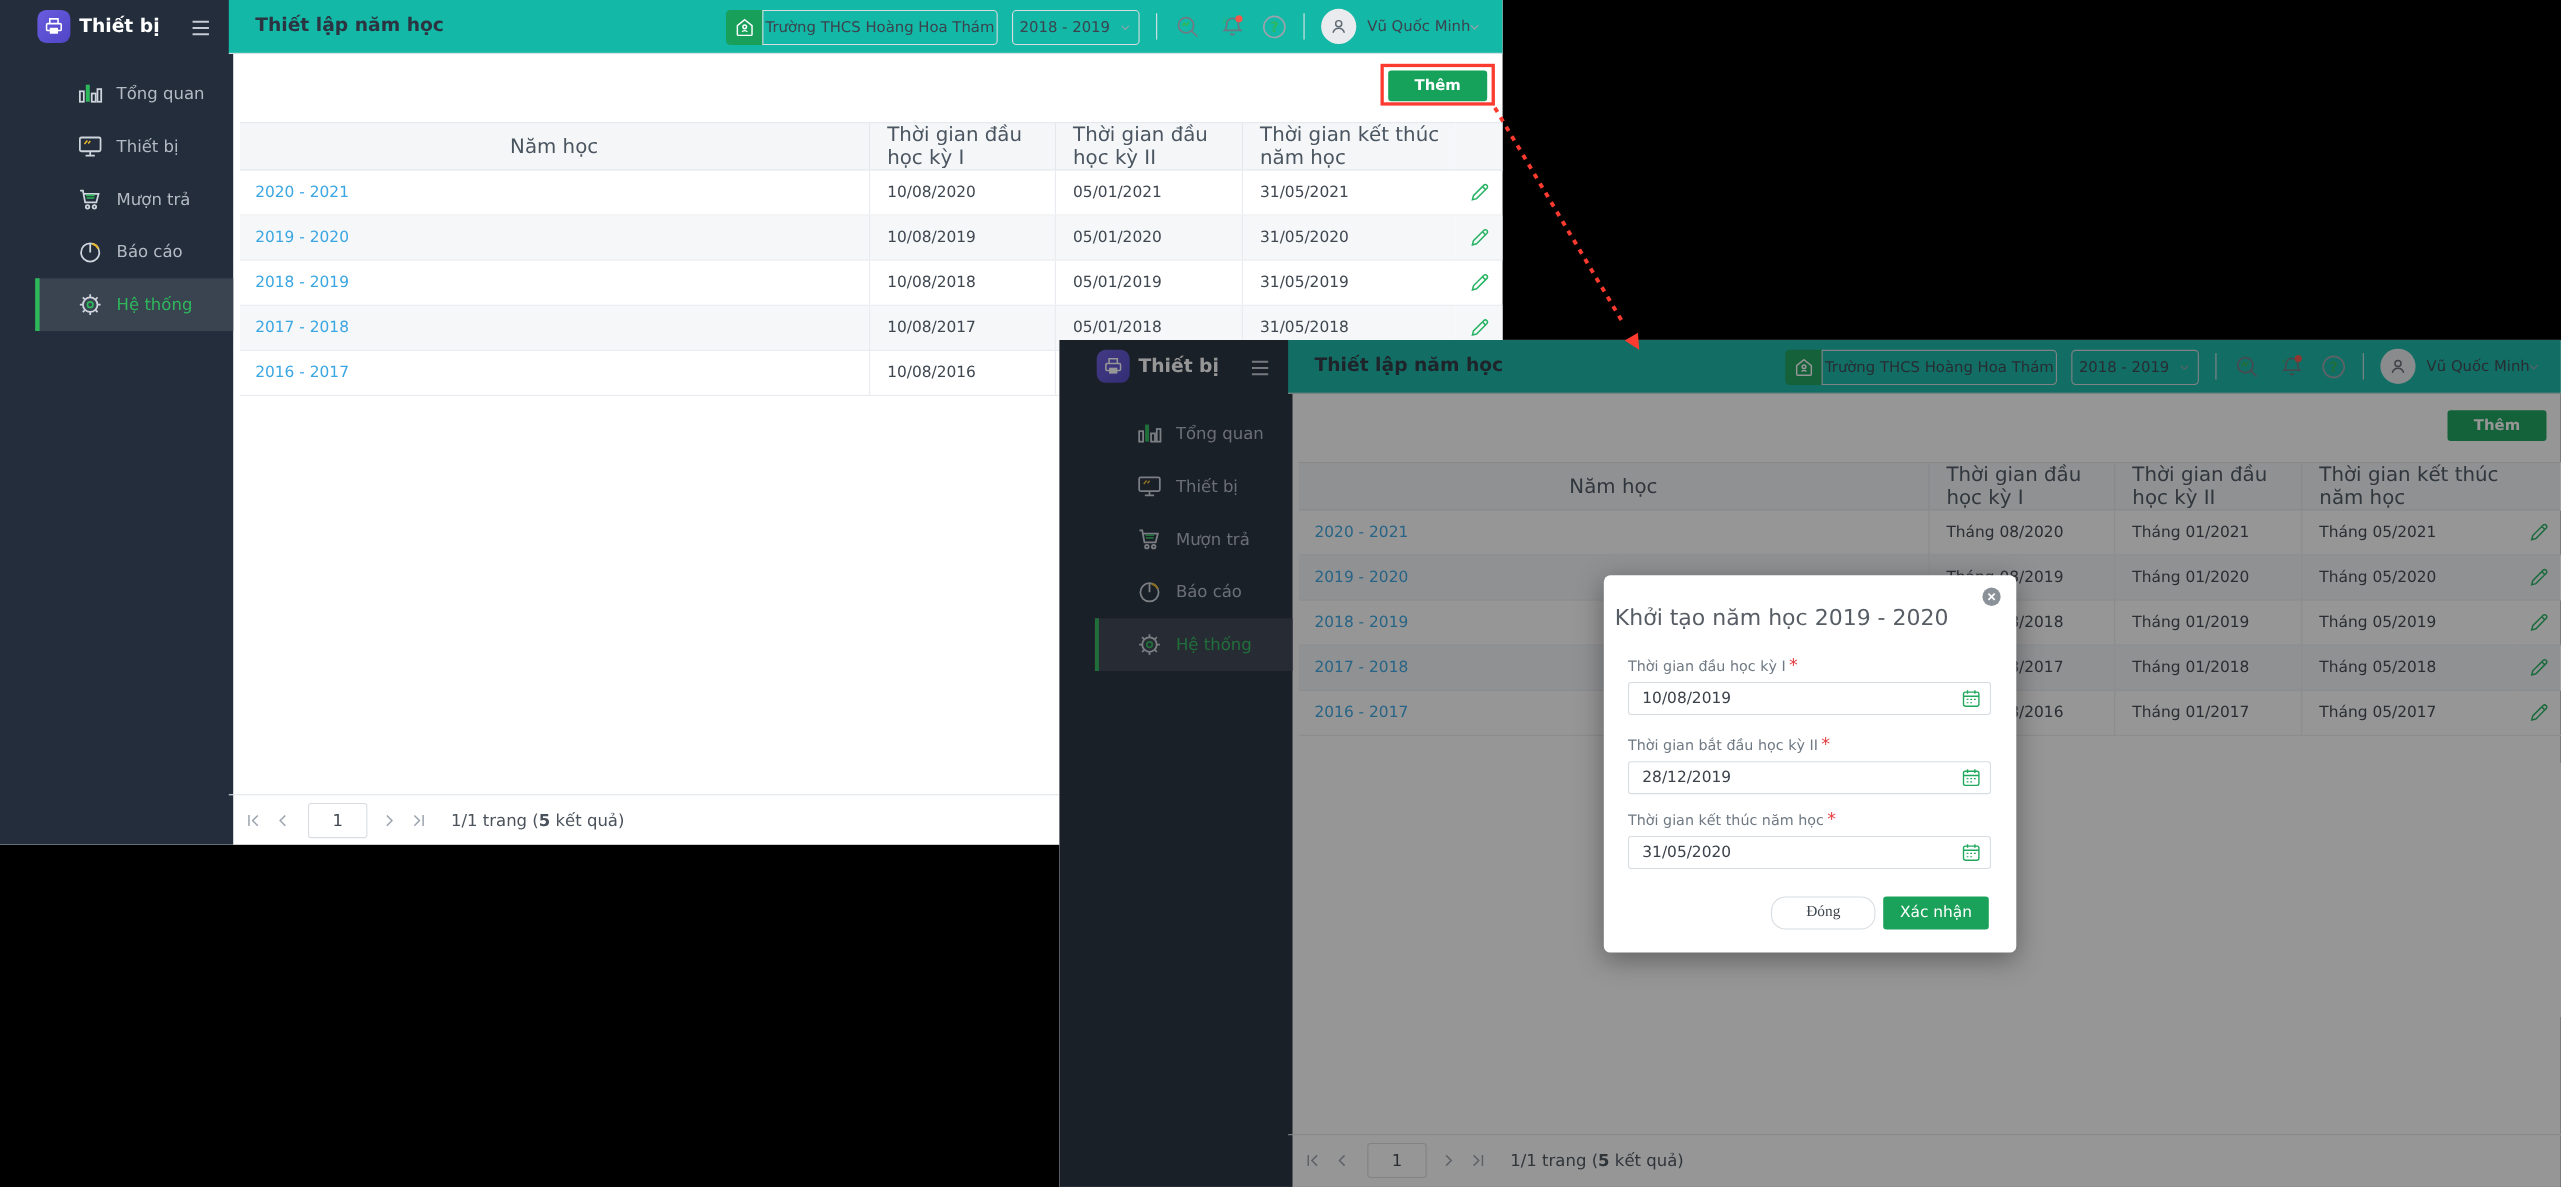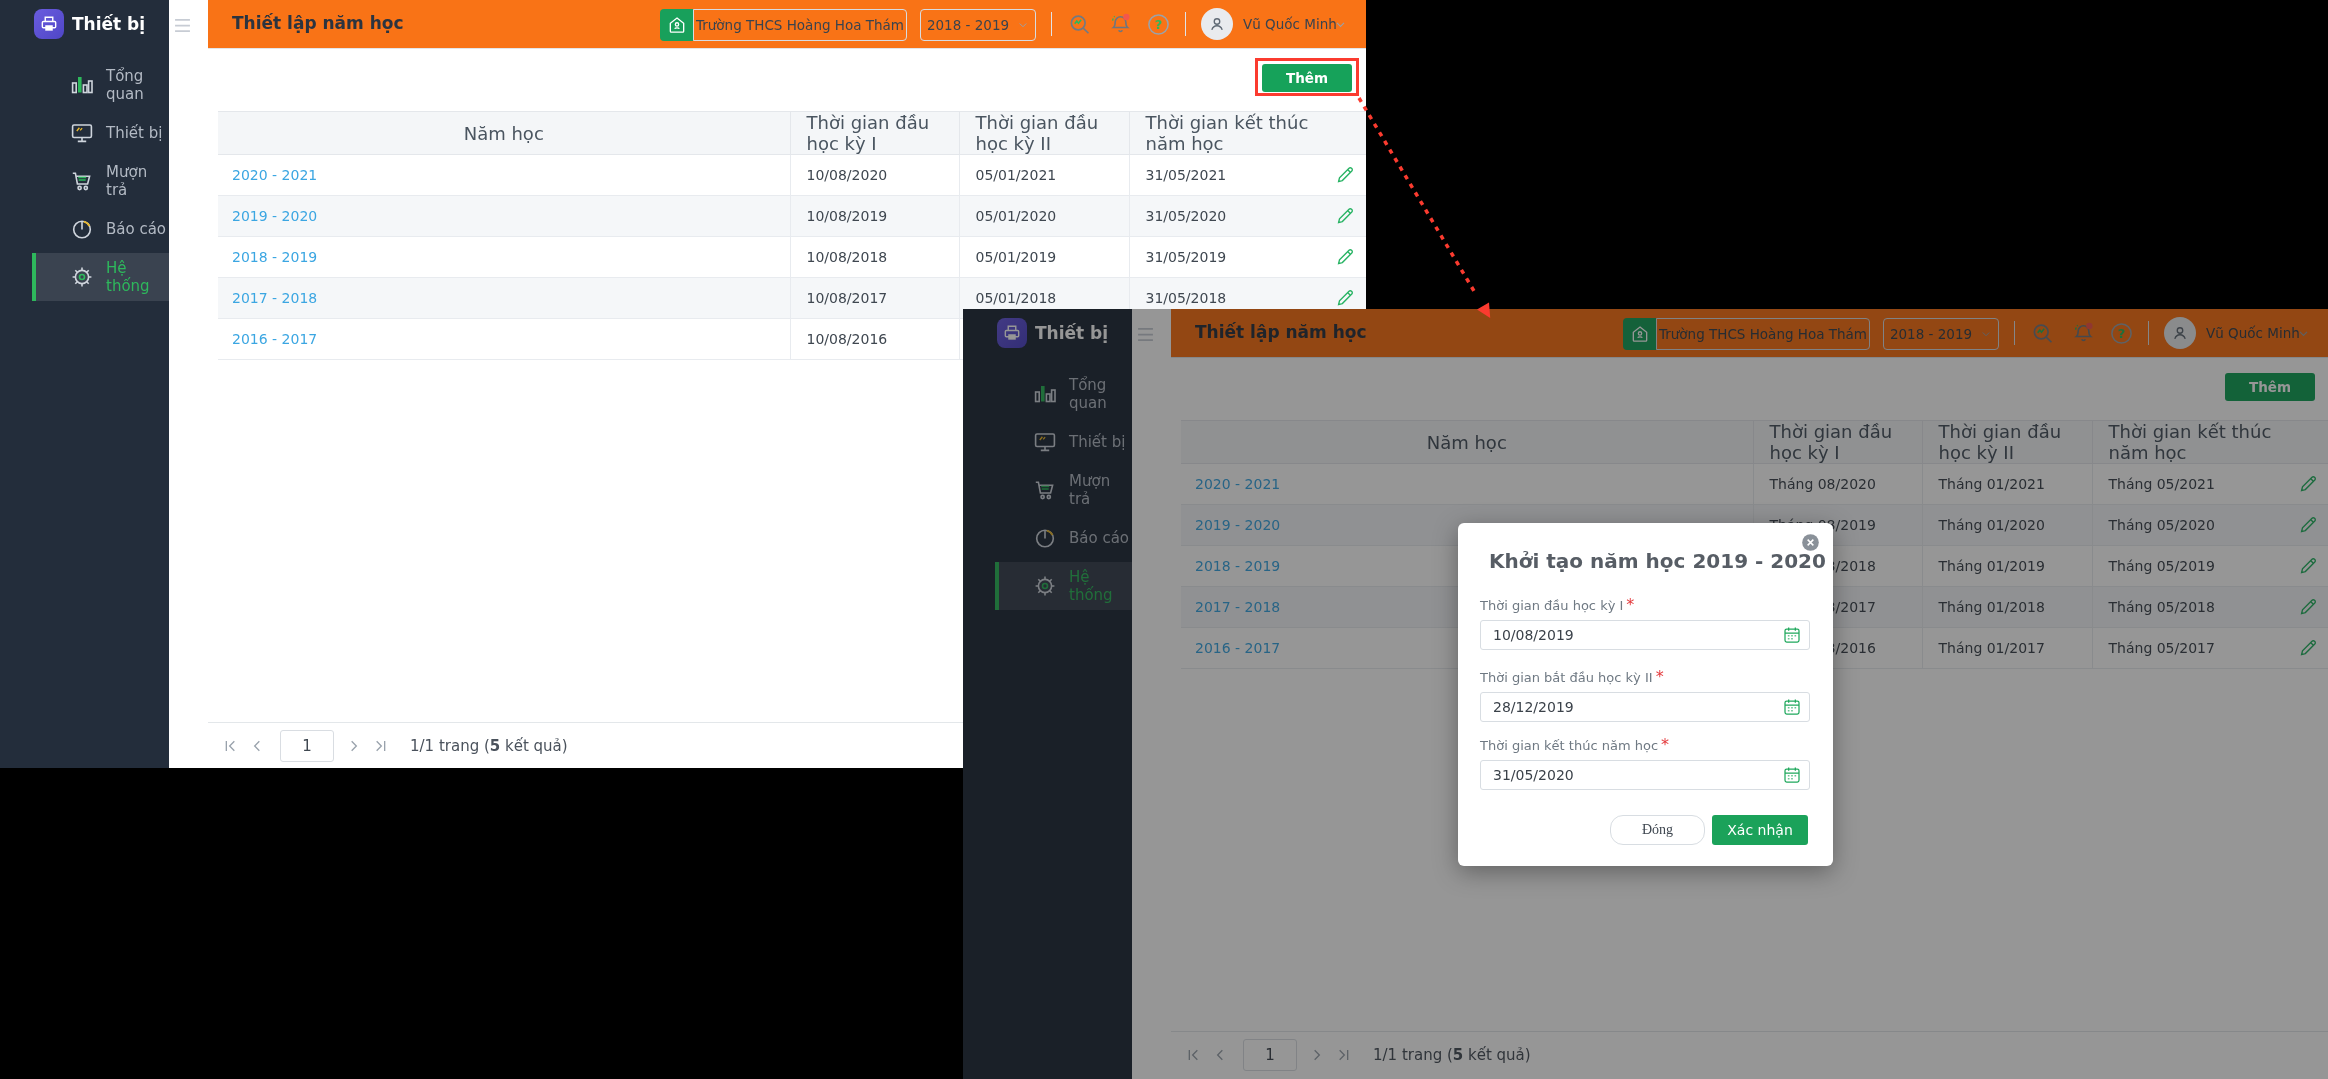--- a/index.html
+++ b/index.html
@@ -3,37 +3,37 @@
 <meta charset="utf-8">
 <style>
   html,body{margin:0;padding:0;background:#000;}
   .canvas{position:relative;width:2328px;height:1079px;background:#000;overflow:hidden;
     font-family:"DejaVu Sans","Liberation Sans",sans-serif;-webkit-font-smoothing:antialiased;}
   .app{position:absolute;width:1366px;height:768px;background:#fff;overflow:hidden;}
   #app1{left:0;top:0;z-index:1;}
   #app2{left:963px;top:309px;height:770px;z-index:2;}
 
   
-  .sidebar{position:absolute;left:0;top:0;bottom:0;width:169px;background:#232d3b;}
+  .sidebar{position:absolute;left:0;top:0;bottom:0;width:212px;background:#232d3b;}
   .brand-row{position:relative;height:52px;}
   .logo{position:absolute;left:34px;top:9px;width:30px;height:30px;border-radius:8px;
     background:linear-gradient(135deg,#6a5cdf,#4f46c6);display:flex;align-items:center;justify-content:center;}
   .logo svg{width:20px;height:20px;}
   .brand-name{position:absolute;left:72px;top:14px;color:#fff;font-size:17px;font-weight:600;}
   .burger{position:absolute;left:172px;top:15px;width:21px;height:21px;cursor:pointer;}
   .nav{position:absolute;left:0;top:61px;right:0;}
   .nav-item{position:relative;height:48px;display:flex;align-items:center;cursor:pointer;margin-left:32px;}
   .nav-item .ic{position:absolute;left:38px;width:24px;height:24px;}
   .nav-item .lbl{position:absolute;left:74px;font-size:15px;color:#b3bac4;}
   .nav-item.active{background:#3a4350;box-shadow:inset 4px 0 0 #2eb85c;}
   .nav-item.active .lbl{color:#2eb85c;}
 
   
   .main{position:absolute;left:208px;top:0;right:0;bottom:0;}
-  .topbar{position:absolute;left:0;top:0;right:0;height:48px;background:#f97316;border-bottom:1px solid #e3e5e8;}
+  .topbar{position:absolute;left:0;top:0;right:0;height:48px;background:#14b8a6;border-bottom:1px solid #e3e5e8;}
   .page-title{position:absolute;left:24px;top:13px;font-size:17px;font-weight:600;color:#2b3440;}
   .home-btn{position:absolute;left:452px;top:9px;width:33px;height:32px;background:#18a05b;
     border-radius:4px 0 0 4px;display:flex;align-items:center;justify-content:center;cursor:pointer;}
   .home-btn svg{width:20px;height:20px;}
   .school-box{position:absolute;left:485px;top:9px;width:212px;height:30px;border:1px solid #d8dbe0;
     border-radius:0 4px 4px 0;display:flex;align-items:center;justify-content:center;
     font-size:13.5px;color:#3a434e;cursor:pointer;}
   .year-box{position:absolute;left:712px;top:9px;width:114px;height:30px;border:1px solid #d8dbe0;border-radius:4px;
     display:flex;align-items:center;justify-content:center;gap:8px;font-size:13.5px;color:#3a434e;cursor:pointer;}
   .year-box svg{width:12px;height:12px;}
@@ -73,21 +73,21 @@
   .pg-ic{width:16px;height:16px;margin-right:11px;cursor:pointer;}
   .pg-box{width:52px;height:30px;border:1px solid #d9dde2;border-radius:3px;display:flex;align-items:center;
     justify-content:center;font-size:15px;color:#3f4750;margin:0 12px 0 4px;cursor:pointer;}
   .pg-info{font-size:15px;color:#4a525c;margin-left:10px;}
 
   
   .backdrop{position:absolute;inset:0;background:rgba(15,15,15,0.44);z-index:5;}
   .modal{position:absolute;left:495px;top:214px;width:375px;height:343px;background:#fff;border-radius:6px;
     box-shadow:0 6px 24px rgba(0,0,0,0.35);z-index:6;}
   .modal-close{position:absolute;top:10px;right:13px;width:19px;height:19px;cursor:pointer;}
-  .modal-title{position:absolute;left:31px;top:26px;font-size:20px;font-weight:700;color:#575d65;}
+  .modal-title{position:absolute;left:10px;top:26px;font-size:20px;font-weight:400;color:#575d65;}
   .field{position:absolute;left:22px;right:23px;}
   .field .flabel{font-size:13px;color:#6f7983;}
   .field .req{color:#e4393c;margin-left:3px;}
   .fwrap{position:relative;margin-top:6px;}
   .fwrap input{width:100%;height:30px;border:1px solid #d8dde2;border-radius:3px;box-sizing:border-box;
     padding:0 36px 0 12px;font-size:14px;color:#3b424a;font-family:inherit;outline:none;}
   .cal-btn{position:absolute;right:8px;top:5px;width:20px;height:20px;cursor:pointer;}
   .modal-actions{position:absolute;right:25px;bottom:21px;display:flex;gap:7px;}
   .btn-plain{width:95px;height:30px;background:#fff;border:1px solid #d8dde2;border-radius:13px;
     font-size:14px;color:#3f4750;font-family:Liberation Serif, serif;cursor:pointer;}

